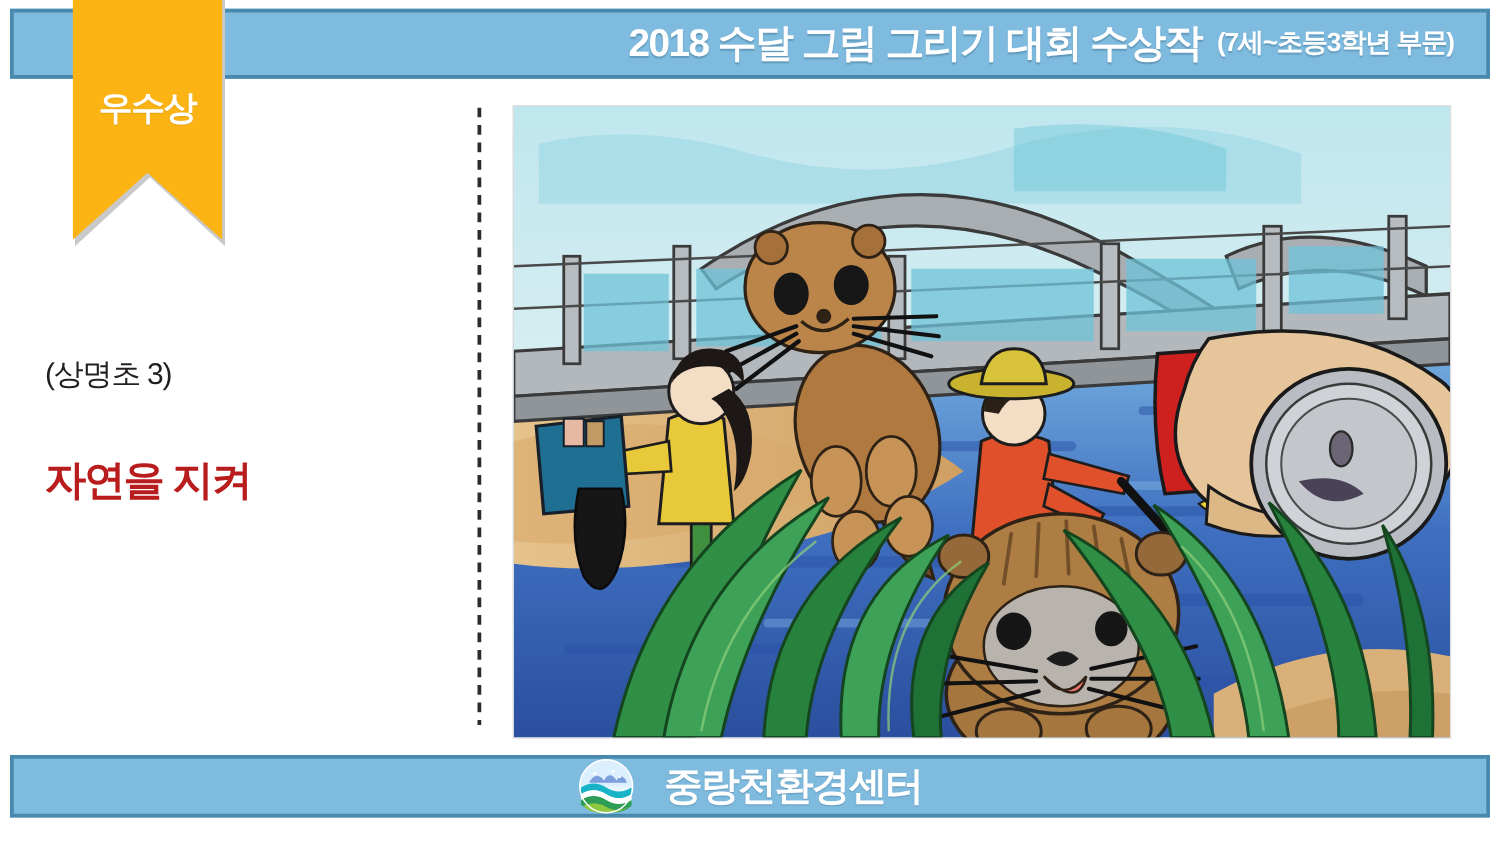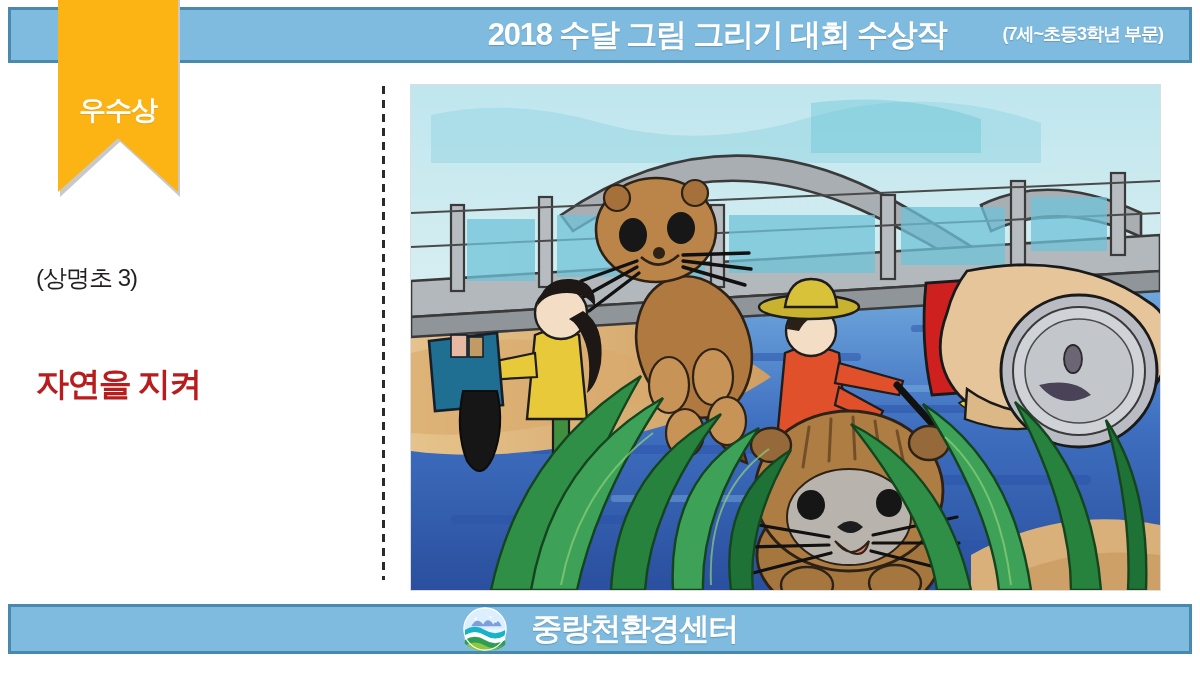--- a/index.html
+++ b/index.html
@@ -26,45 +26,44 @@
   .header-title {
     color: #ffffff;
     font-size: 31px;
     font-weight: bold;
     letter-spacing: -1.2px;
     text-shadow: 0 1px 1px rgba(60,110,140,.45);
     white-space: nowrap;
   }
   .header-sub {
     color: #ffffff;
-    font-size: 18px;
+    font-size: 21px;
     font-weight: bold;
     letter-spacing: -1px;
     text-shadow: 0 1px 1px rgba(60,110,140,.4);
     white-space: nowrap;
     padding-bottom: 2px;
-    margin-left: 44px;
   }
 
   
   .ribbon-shadow {
     position: absolute; left: 60px; top: 0;
     width: 120px; height: 197px;
     background: #c9c9c9;
     clip-path: polygon(0 0, 100% 0, 100% 100%, 50% 72%, 0 100%);
   }
   .ribbon {
     position: absolute; left: 58px; top: 0;
     width: 120px; height: 192px;
     background: #fcb415;
     clip-path: polygon(0 0, 100% 0, 100% 100%, 50% 72%, 0 100%);
     display: flex; align-items: flex-start; justify-content: center;
   }
   .ribbon-label {
-    margin-top: 92px;
+    margin-top: 68px;
     color: #ffffff;
     font-size: 27px;
     font-weight: bold;
     letter-spacing: -1px;
     text-shadow: 0 1px 1px rgba(180,120,0,.3);
   }
 
   
   .artist-row {
     position: absolute; left: 36px; top: 262px;
@@ -76,20 +75,21 @@
     font-weight: bold;
     letter-spacing: -2.5px;
     line-height: 1;
   }
   .artist-school {
     color: #231f20;
     font-size: 24px;
     font-weight: normal;
     letter-spacing: -1px;
     padding-bottom: 3px;
+    margin-top: 21px;
   }
   .art-title {
     position: absolute; left: 36px; top: 358px;
     color: #b91c1c;
     font-size: 33px;
     font-weight: bold;
     letter-spacing: -1.6px;
     line-height: 1.55;
   }
 

